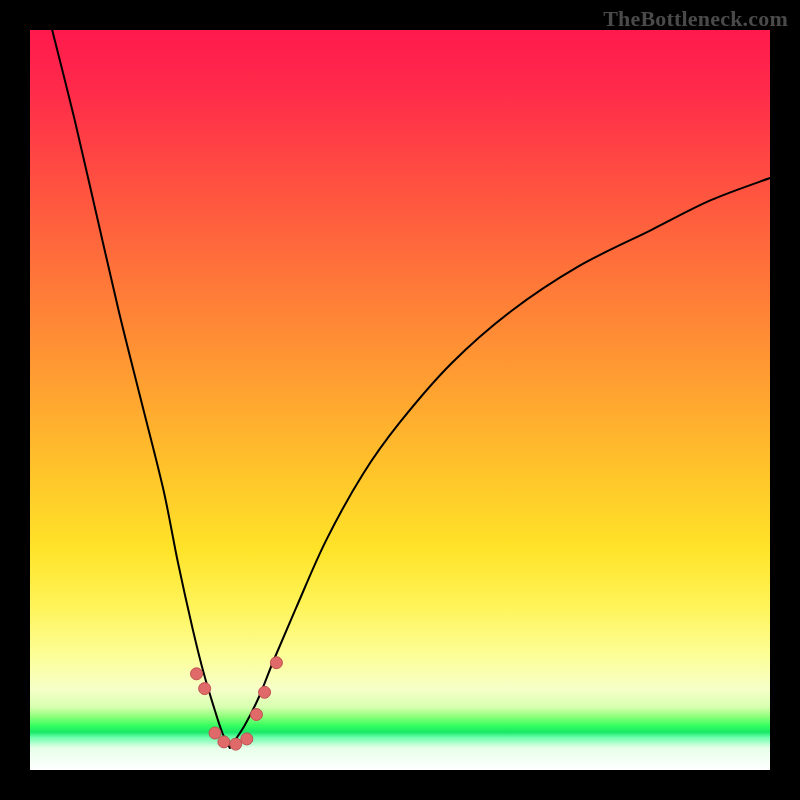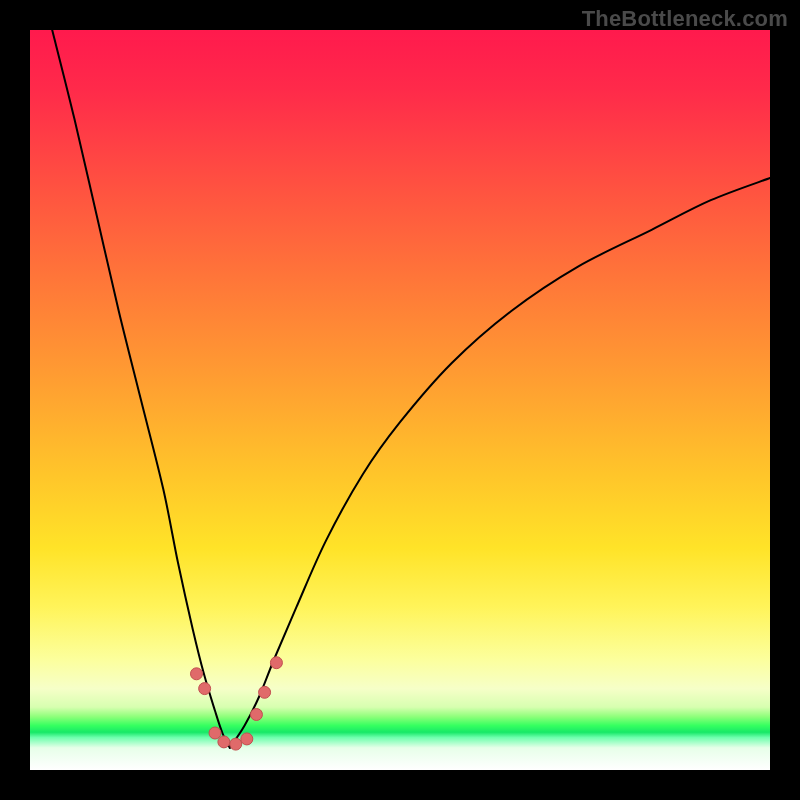--- a/index.html
+++ b/index.html
@@ -9,20 +9,21 @@
     height: 800px;
     background: #000;
     font-family: Arial, Helvetica, sans-serif;
     overflow: hidden;
   }
   .stage {
     position: relative;
     width: 800px;
     height: 800px;
     background: #000;
+    font-family: Liberation Serif, serif;
   }
   .watermark {
     position: absolute;
     top: 6px;
     right: 12px;
     color: #4a4a4a;
     font-size: 22px;
     font-weight: 600;
     letter-spacing: 0.2px;
     user-select: none;

